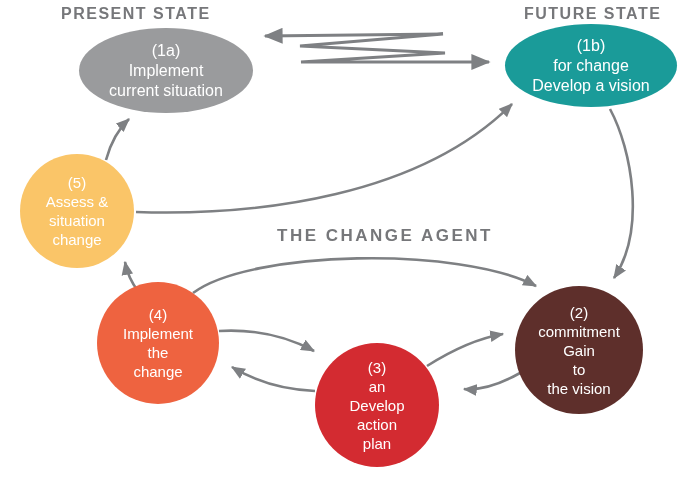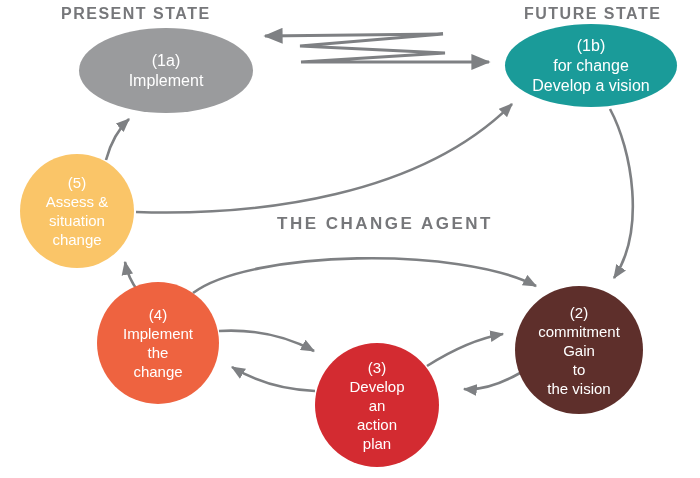--- a/index.html
+++ b/index.html
@@ -9,21 +9,21 @@
   }
   .arrow-layer { position:absolute; left:0; top:0; }
   .arrow { fill:none; stroke:#7e8083; stroke-width:2.6; }
   .arrow.zigzag { stroke-width:3; }
   .state-label {
     position:absolute; font-weight:bold; font-size:16px; letter-spacing:1.5px;
     color:#76777a; white-space:nowrap;
   }
   .agent-label {
     position:absolute; font-weight:bold; font-size:17px; letter-spacing:2.5px;
-    color:#76777a; white-space:nowrap;
+    color:#76777a; white-space:nowrap;margin-top:12px;
   }
   .node {
     position:absolute; display:flex; flex-direction:column; align-items:center;
     justify-content:center; text-align:center; color:#ffffff; border-radius:50%;
   }
   .node .ln { width:100%; }
   .ellipse { font-size:16px; line-height:20px; }
   .circle  { font-size:15px; line-height:19px; }
   
   #node-diagnose  { left:79px;  top:28px;  width:174px; height:85px; }
@@ -74,20 +74,21 @@
 
   <div id="label-present" class="state-label">PRESENT STATE</div>
 
   <div id="label-future" class="state-label">FUTURE STATE</div>
 
   <div id="label-agent" class="agent-label">THE CHANGE AGENT</div>
 
   <div id="node-diagnose" class="node ellipse" style="background: rgb(154, 155, 157);">
     <div class="ln">(1a)</div>
     <div class="ln">Implement</div>
+    <div class="ln">current situation</div>
   </div>
 
   <div id="node-vision" class="node ellipse" style="background: rgb(26, 155, 153);">
     <div class="ln">(1b)</div>
     <div class="ln">for change</div>
     <div class="ln">Develop a vision</div>
   </div>
 
   <div id="node-assess" class="node circle" style="background: rgb(250, 197, 104);">
     <div class="ln">(5)</div>
@@ -98,22 +99,22 @@
 
   <div id="node-implement" class="node circle" style="background: rgb(238, 99, 64);">
     <div class="ln">(4)</div>
     <div class="ln">Implement</div>
     <div class="ln">the</div>
     <div class="ln">change</div>
   </div>
 
   <div id="node-plan" class="node circle" style="background: rgb(211, 43, 49);">
     <div class="ln">(3)</div>
+    <div class="ln">an</div>
     <div class="ln">Develop</div>
-    <div class="ln">an</div>
     <div class="ln">action</div>
     <div class="ln">plan</div>
   </div>
 
   <div id="node-commit" class="node circle" style="background: rgb(94, 47, 43);">
     <div class="ln">(2)</div>
     <div class="ln">commitment</div>
     <div class="ln">Gain</div>
     <div class="ln">to</div>
     <div class="ln">the vision</div>

